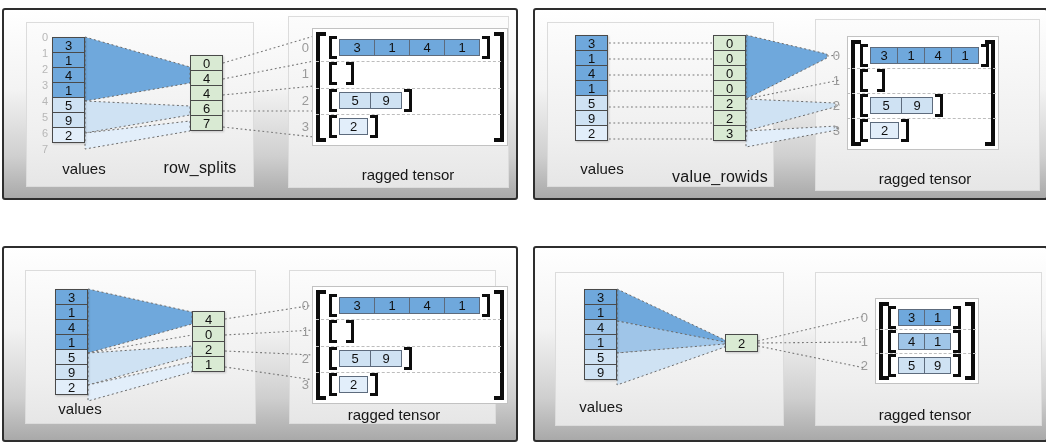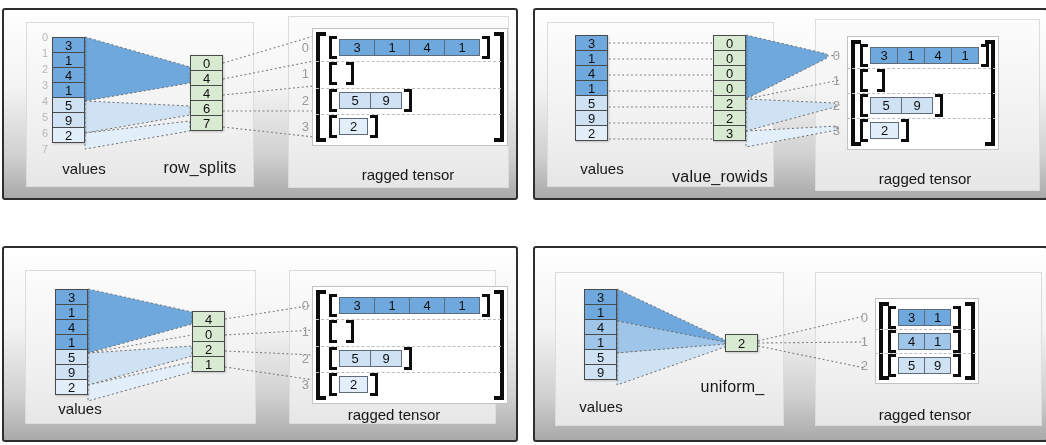--- a/index.html
+++ b/index.html
@@ -313,18 +313,17 @@
             <div class="rlbl">2</div>
             <div class="brk brk-l"></div>
             <div class="tcell" style="width: 27px; background: rgb(207, 226, 243);">5</div>
             <div class="tcell" style="width: 27px; background: rgb(207, 226, 243);">9</div>
             <div class="brk brk-r"></div>
           </div>
         </div>
     </div>
     <div class="lbl" style="left:26px;top:150px;width:80px;">values</div>
     <div class="lbl method" style="left:130px;top:130px;width:135px;">
-      <div>uniform_</div>
     </div>
     <div class="lbl" style="left:300px;top:158px;width:180px;">ragged tensor</div>
   </div>
 
 </div>
 
 </body></html>

